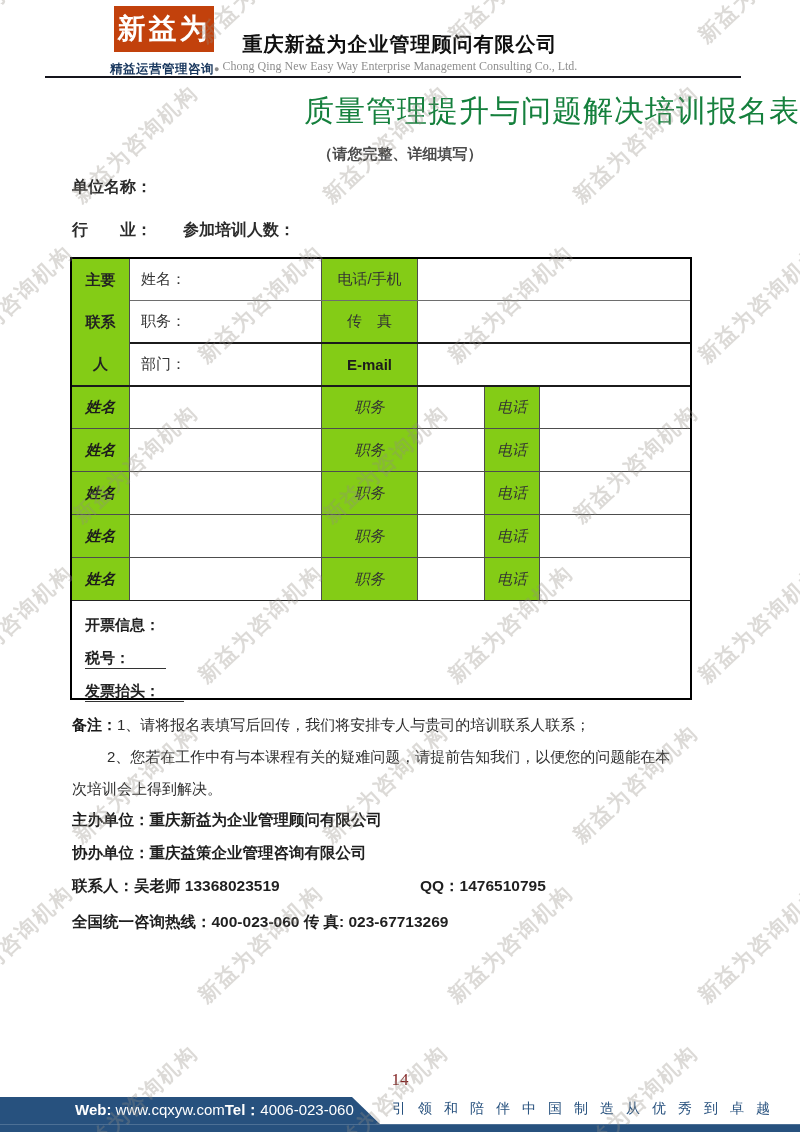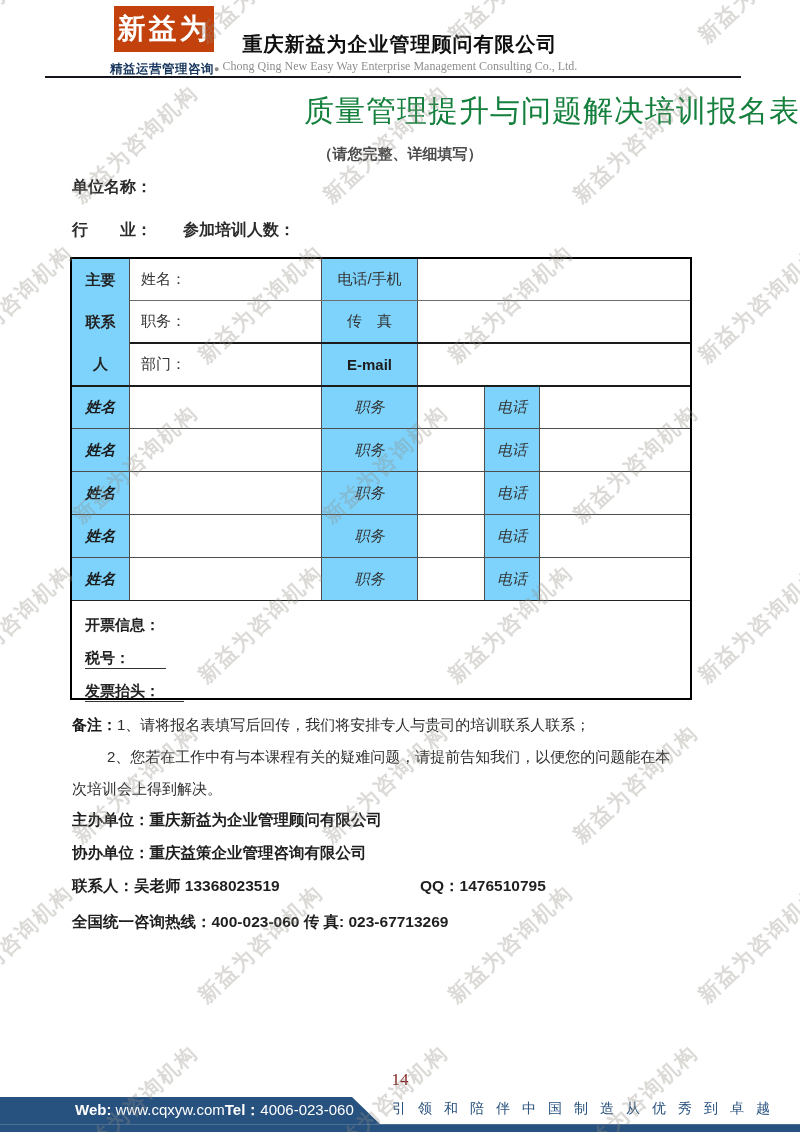--- a/index.html
+++ b/index.html
@@ -28,21 +28,21 @@
   #form-subtitle{left:0;top:145px;width:100%;text-align:center;font-size:15px;color:#4b4b4b;font-weight:bold;}
   #unit-line{left:72px;top:177px;font-size:16px;font-weight:bold;color:#2b2b2b;}
   #industry-line{left:0;top:220px;width:100%;font-size:16px;font-weight:bold;color:#2b2b2b;}
   #industry-char{position:absolute;left:72px;}
   #industry-label{position:absolute;left:120px;}
   #attendees-label{position:absolute;left:183px;}
 
   
   #tbl{left:70px;top:257px;width:622px;height:443px;border:2.5px solid #000;background:#fff;
        display:flex;flex-direction:column;box-sizing:border-box;z-index:2;}
-  .blue{background:#7dd3fc;}
+  .blue{background:#84cc16;}
   #top-block{display:flex;height:126px;flex:0 0 auto;}
   #group-col{width:58px;border-right:1px solid #4d4d4d;display:flex;flex-direction:column;
              justify-content:space-around;align-items:center;font-weight:bold;font-size:15px;color:#222;box-sizing:border-box;}
   #top-rows{flex:1;display:flex;flex-direction:column;}
   .trow{display:flex;height:42px;flex:1;box-sizing:border-box;align-items:stretch;}
   .trow.mid{border-top:1px solid #6e6e6e;}
   .trow.email{border-top:2px solid #1b1b1b;}
   .fieldcell{width:192px;border-right:1px solid #4d4d4d;display:flex;align-items:center;
              padding-left:11px;font-size:15px;color:#333;box-sizing:border-box;}
   .labelcell{width:96px;border-right:1px solid #4d4d4d;display:flex;align-items:center;

